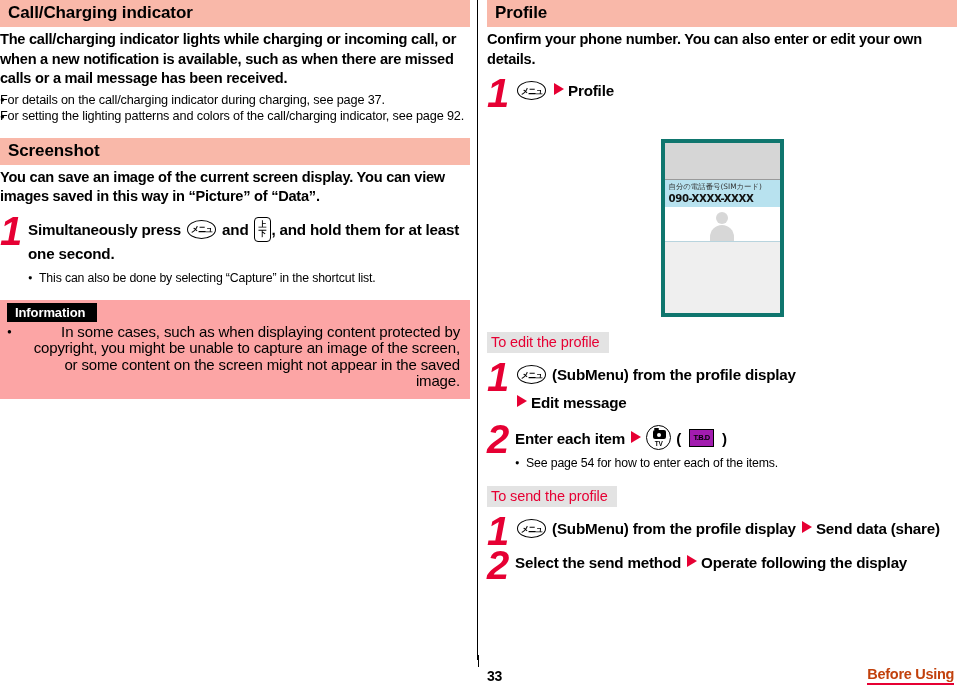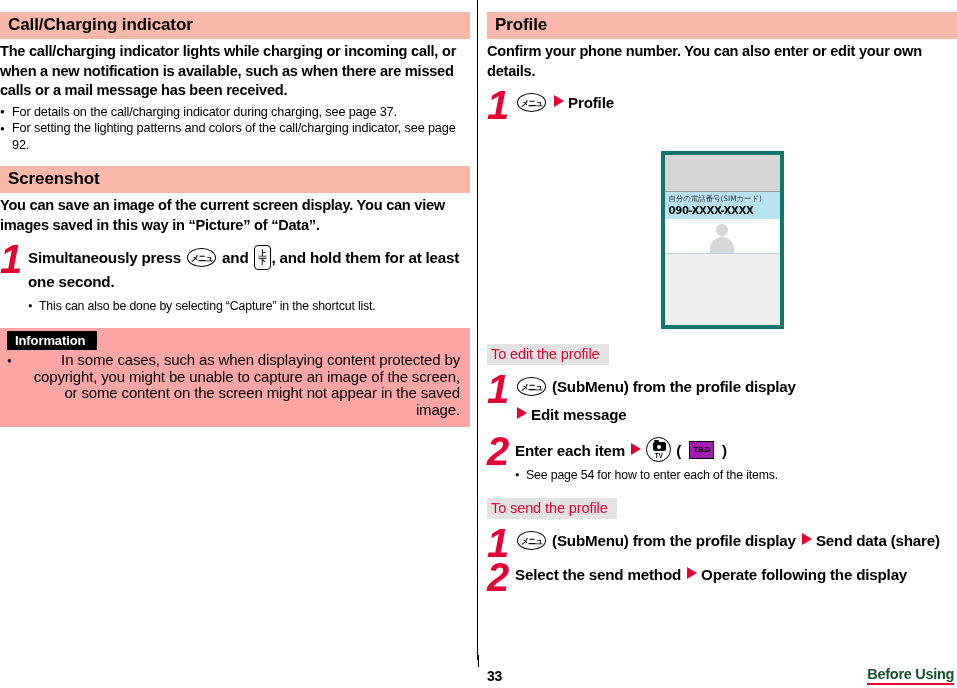--- a/index.html
+++ b/index.html
@@ -15,21 +15,21 @@
     position: relative;
     overflow: hidden;
   }
   .page {
     position: relative;
     width: 957px;
     height: 688px;
   }
   .column {
     position: absolute;
-    top: 12px;
+    top: 0;
   }
   .col-left  { left: 0px;   width: 470px; }
   .col-right { left: 487px; width: 470px; }
 
   .divider {
     position: absolute;
     left: 477px;
     top: 0;
     width: 1px;
     height: 660px;
@@ -58,21 +58,20 @@
   
   ul.bullets {
     list-style: none;
     margin: 3px 0 0 0;
     padding: 0;
   }
   ul.bullets li {
     position: relative;
     font-size: 12.7px;
     line-height: 16.5px;
-    padding-left: 12px;
     margin-bottom: 0px;
     letter-spacing: -0.15px;
   }
   ul.bullets li::before {
     content: "\25CF";
     position: absolute;
     left: 0;
     top: -0.5px;
     font-size: 8px;
     line-height: 17px;
@@ -397,21 +396,21 @@
     width: 957px;
     text-align: center;
     font-size: 14px;
     font-weight: bold;
     letter-spacing: -0.3px;
   }
   .footer-chapter {
     position: absolute;
     right: 3px;
     top: 666px;
-    color: #14532d;
+    color: #c2410c;
     font-size: 14.5px;
     font-weight: bold;
     letter-spacing: -0.3px;
     border-bottom: 2px solid #e60033;
     padding-bottom: 1px;
   }
 </style>
 </head>
 <body>
 

